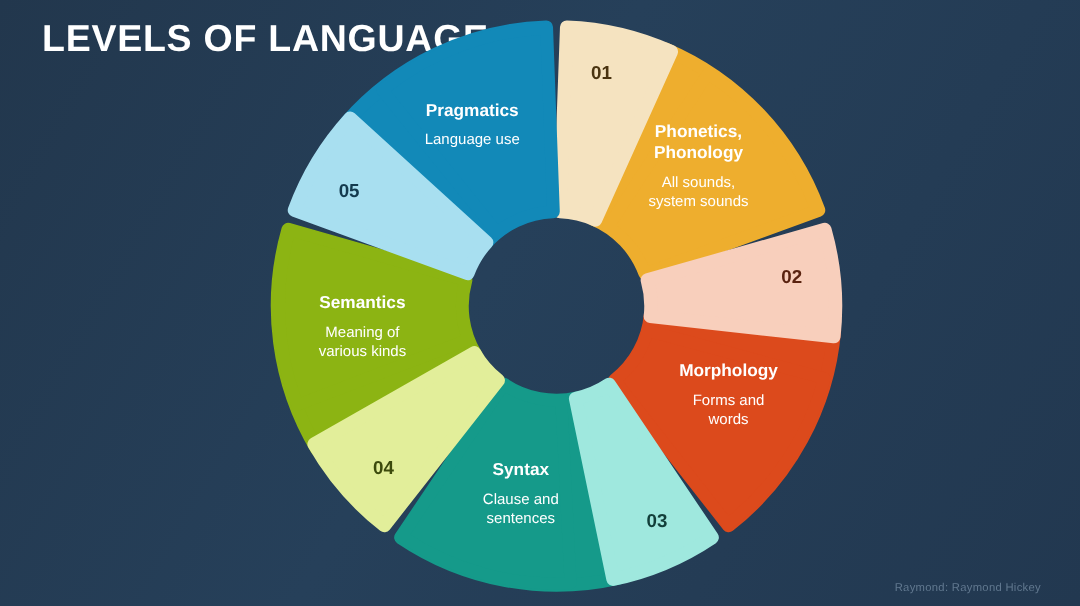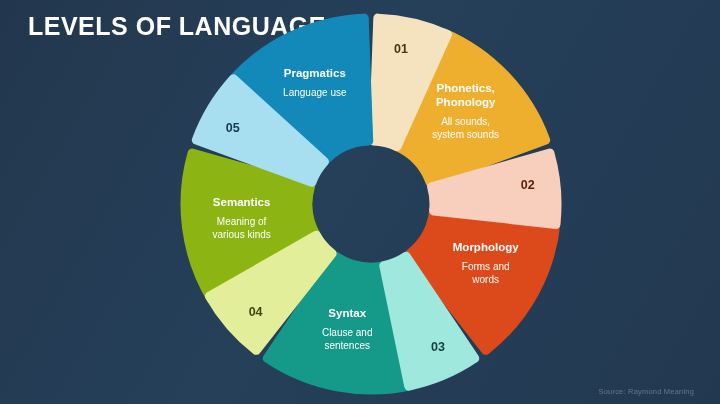--- a/index.html
+++ b/index.html
@@ -127,15 +127,15 @@
           L 149.40324101634758 153.60021164888428 A 63 63 0 0 0 136.83706211803332 174.3494392411062 Z" fill="#a8dff0" stroke="#a8dff0" stroke-width="9" stroke-linejoin="round"></path>
           <path d="M 79.82683433487253 52.025017522686085 A 185 185 0 0 1 189.22091388928698 11.124247150948605
           L 193.69144635148692 133.04231119194466 A 63 63 0 0 0 156.43832736809173 146.97068164286065 Z" fill="#1289b8" stroke="#1289b8" stroke-width="8" stroke-linejoin="round"></path>
           <text x="57.70326734602173" y="119.59310412512455" text-anchor="middle" dominant-baseline="central" class="tab-num" fill="#143a4e">05</text>
           <text x="139.8183018665175" y="69.21262039234318" text-anchor="middle" class="seg-title">Pragmatics</text>
           <text x="139.8183018665175" y="88.21262039234318" text-anchor="middle" class="seg-desc">Language use</text>
         </g>
       </g>
   </svg>
 
-  <div id="source">Source: Raymond Meaning</div>
+  <div id="source">Raymond: Raymond Hickey</div>
 
 </div>
 
 </body></html>

